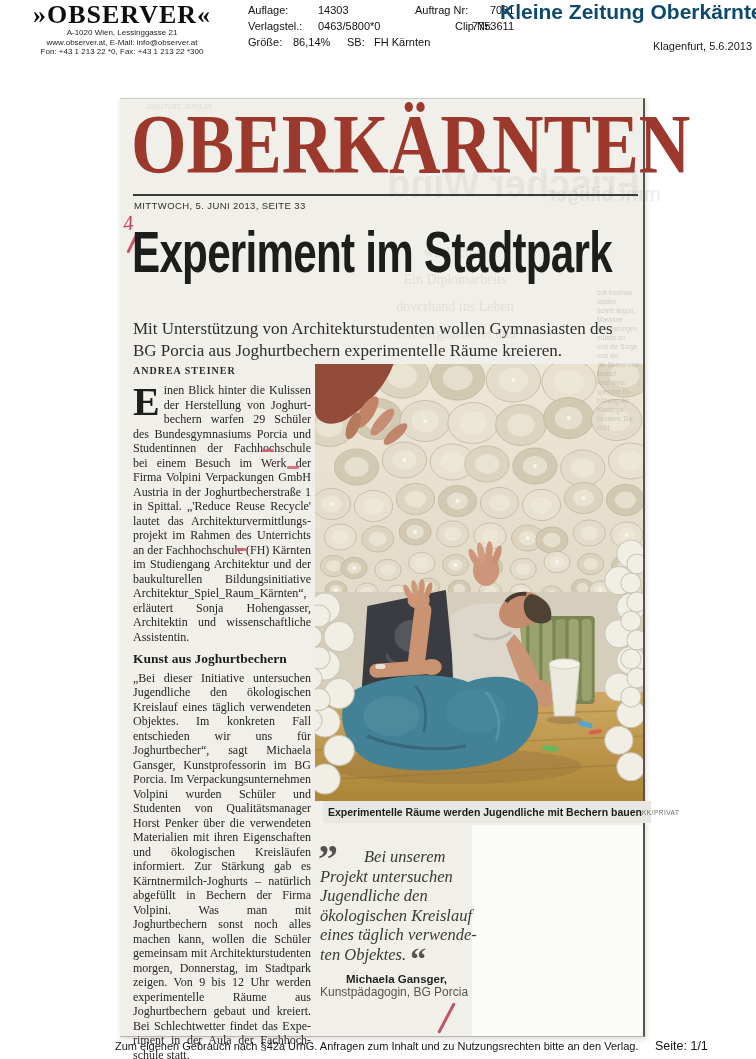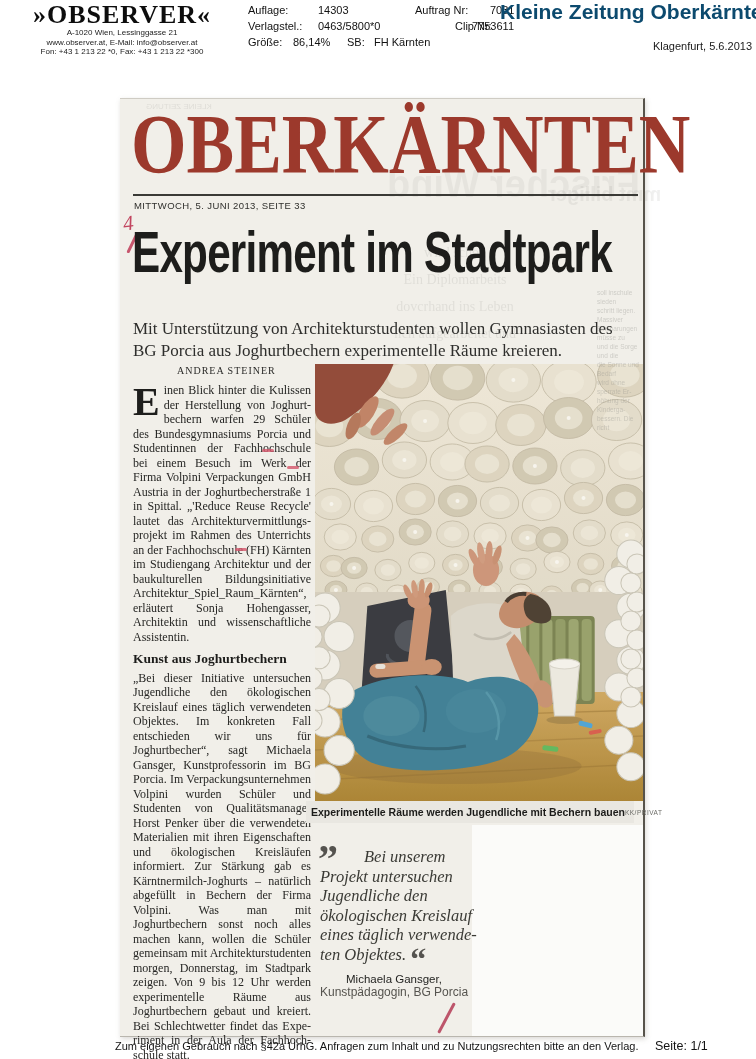--- a/index.html
+++ b/index.html
@@ -26,47 +26,47 @@
   .mastrule{position:absolute;left:13px;top:95px;width:505px;height:2px;background:#3a3a36;}
   .mastdate{position:absolute;left:14px;top:101px;font-size:9.5px;letter-spacing:.4px;color:#2f2f2c;}
   .hw-mark{position:absolute;left:3px;top:112px;font-family:"Liberation Serif",serif;font-style:italic;
         font-size:21px;color:#c2455f;transform:rotate(-8deg);}
   .hw-slash{position:absolute;left:11px;top:133px;width:3px;height:22px;background:#c2455f;
         transform:rotate(26deg);border-radius:2px;opacity:.9;}
   .headline{position:absolute;left:12px;top:124px;font-weight:bold;font-size:57px;line-height:58px;
         letter-spacing:-1px;color:#1d1d1b;white-space:nowrap;transform:scaleX(.74);transform-origin:0 0;}
   .subhead{position:absolute;left:13px;top:202px;width:500px;font-family:"Liberation Serif",serif;
         font-size:17px;line-height:21.5px;color:#2e2e2c;}
-  .byline{position:absolute;left:13px;top:266px;font-family:"Liberation Serif",serif;font-weight:normal;
-        font-size:10px;letter-spacing:1px;color:#2a2a28;margin-left:44px;}
+  .byline{position:absolute;left:13px;top:266px;font-family:"Liberation Serif",serif;font-weight:bold;
+        font-size:10px;letter-spacing:1px;color:#2a2a28;}
   .bodycol{position:absolute;left:13px;top:284px;width:178px;font-family:"Liberation Serif",serif;
         font-size:12px;line-height:14.5px;color:#262624;text-align:justify;hyphens:auto;}
   .bodycol p{margin:0;}
   .dropcap{float:left;font-weight:bold;font-size:40px;line-height:33px;padding:2px 4px 0 0;color:#1e1e1c;}
   .crosshead{font-weight:bold;font-size:13.5px;margin:8px 0 4px 0;color:#1c1c1a;}
   .proofmark{position:absolute;width:12px;height:2.5px;background:#d4556a;border-radius:2px;opacity:.8;}
 
   
   .photo{position:absolute;left:195px;top:265px;width:328px;height:437px;display:block;}
-  .captionbar{position:absolute;left:186px;top:702px;width:328px;height:22px;background:#e9e7e1;
+  .captionbar{position:absolute;left:203px;top:702px;width:328px;height:22px;background:#e9e7e1;
         display:flex;align-items:center;justify-content:space-between;box-sizing:border-box;padding:0 5px;}
   .captionbar .cap{font-weight:bold;font-size:10.5px;color:#1c1c1a;white-space:nowrap;}
   .captionbar .credit{font-size:6.5px;letter-spacing:.5px;color:#6b6b66;}
 
   .whitecut{position:absolute;left:352px;top:726px;width:171px;height:211px;background:#fbfbf9;}
 
   
   .pullquote{position:absolute;left:200px;top:748px;width:160px;}
   .pq-open{position:absolute;left:-2px;top:-8px;font-family:"Liberation Serif",serif;font-weight:bold;
         font-size:40px;color:#55534f;line-height:40px;}
   .pq-text{margin:0;font-family:"Liberation Serif",serif;font-style:italic;font-size:16.5px;
         line-height:19.5px;color:#3a3a35;text-indent:44px;}
   .pq-close{font-family:"Liberation Serif",serif;font-weight:bold;font-size:32px;color:#55534f;
         line-height:0;vertical-align:-10px;margin-left:4px;font-style:normal;}
-  .pq-author{margin-top:9px;font-weight:normal;font-size:11.5px;color:#1f1f1d;padding-left:26px;}
+  .pq-author{margin-top:9px;font-weight:bold;font-size:11.5px;color:#1f1f1d;padding-left:26px;}
   .pq-role{font-size:12px;color:#56544f;}
   .red-slash{position:absolute;left:325px;top:902px;width:3px;height:34px;background:#b43a55;
         transform:rotate(28deg);border-radius:2px;opacity:.85;}
 
   
   .ghost{position:absolute;color:#8a8a85;pointer-events:none;filter:blur(.4px);}
   .g-top{left:26px;top:3px;font-size:8px;opacity:.18;transform:scaleX(-1);}
   .g-big{left:200px;top:64px;width:320px;font-weight:bold;font-size:38px;opacity:.10;transform:scaleX(-1);white-space:nowrap;}
   .g-side{left:428px;top:84px;font-weight:bold;font-size:20px;opacity:.12;transform:scaleX(-1);white-space:nowrap;}
   .g-mid{left:255px;top:140px;width:160px;font-family:"Liberation Serif",serif;font-size:14px;

